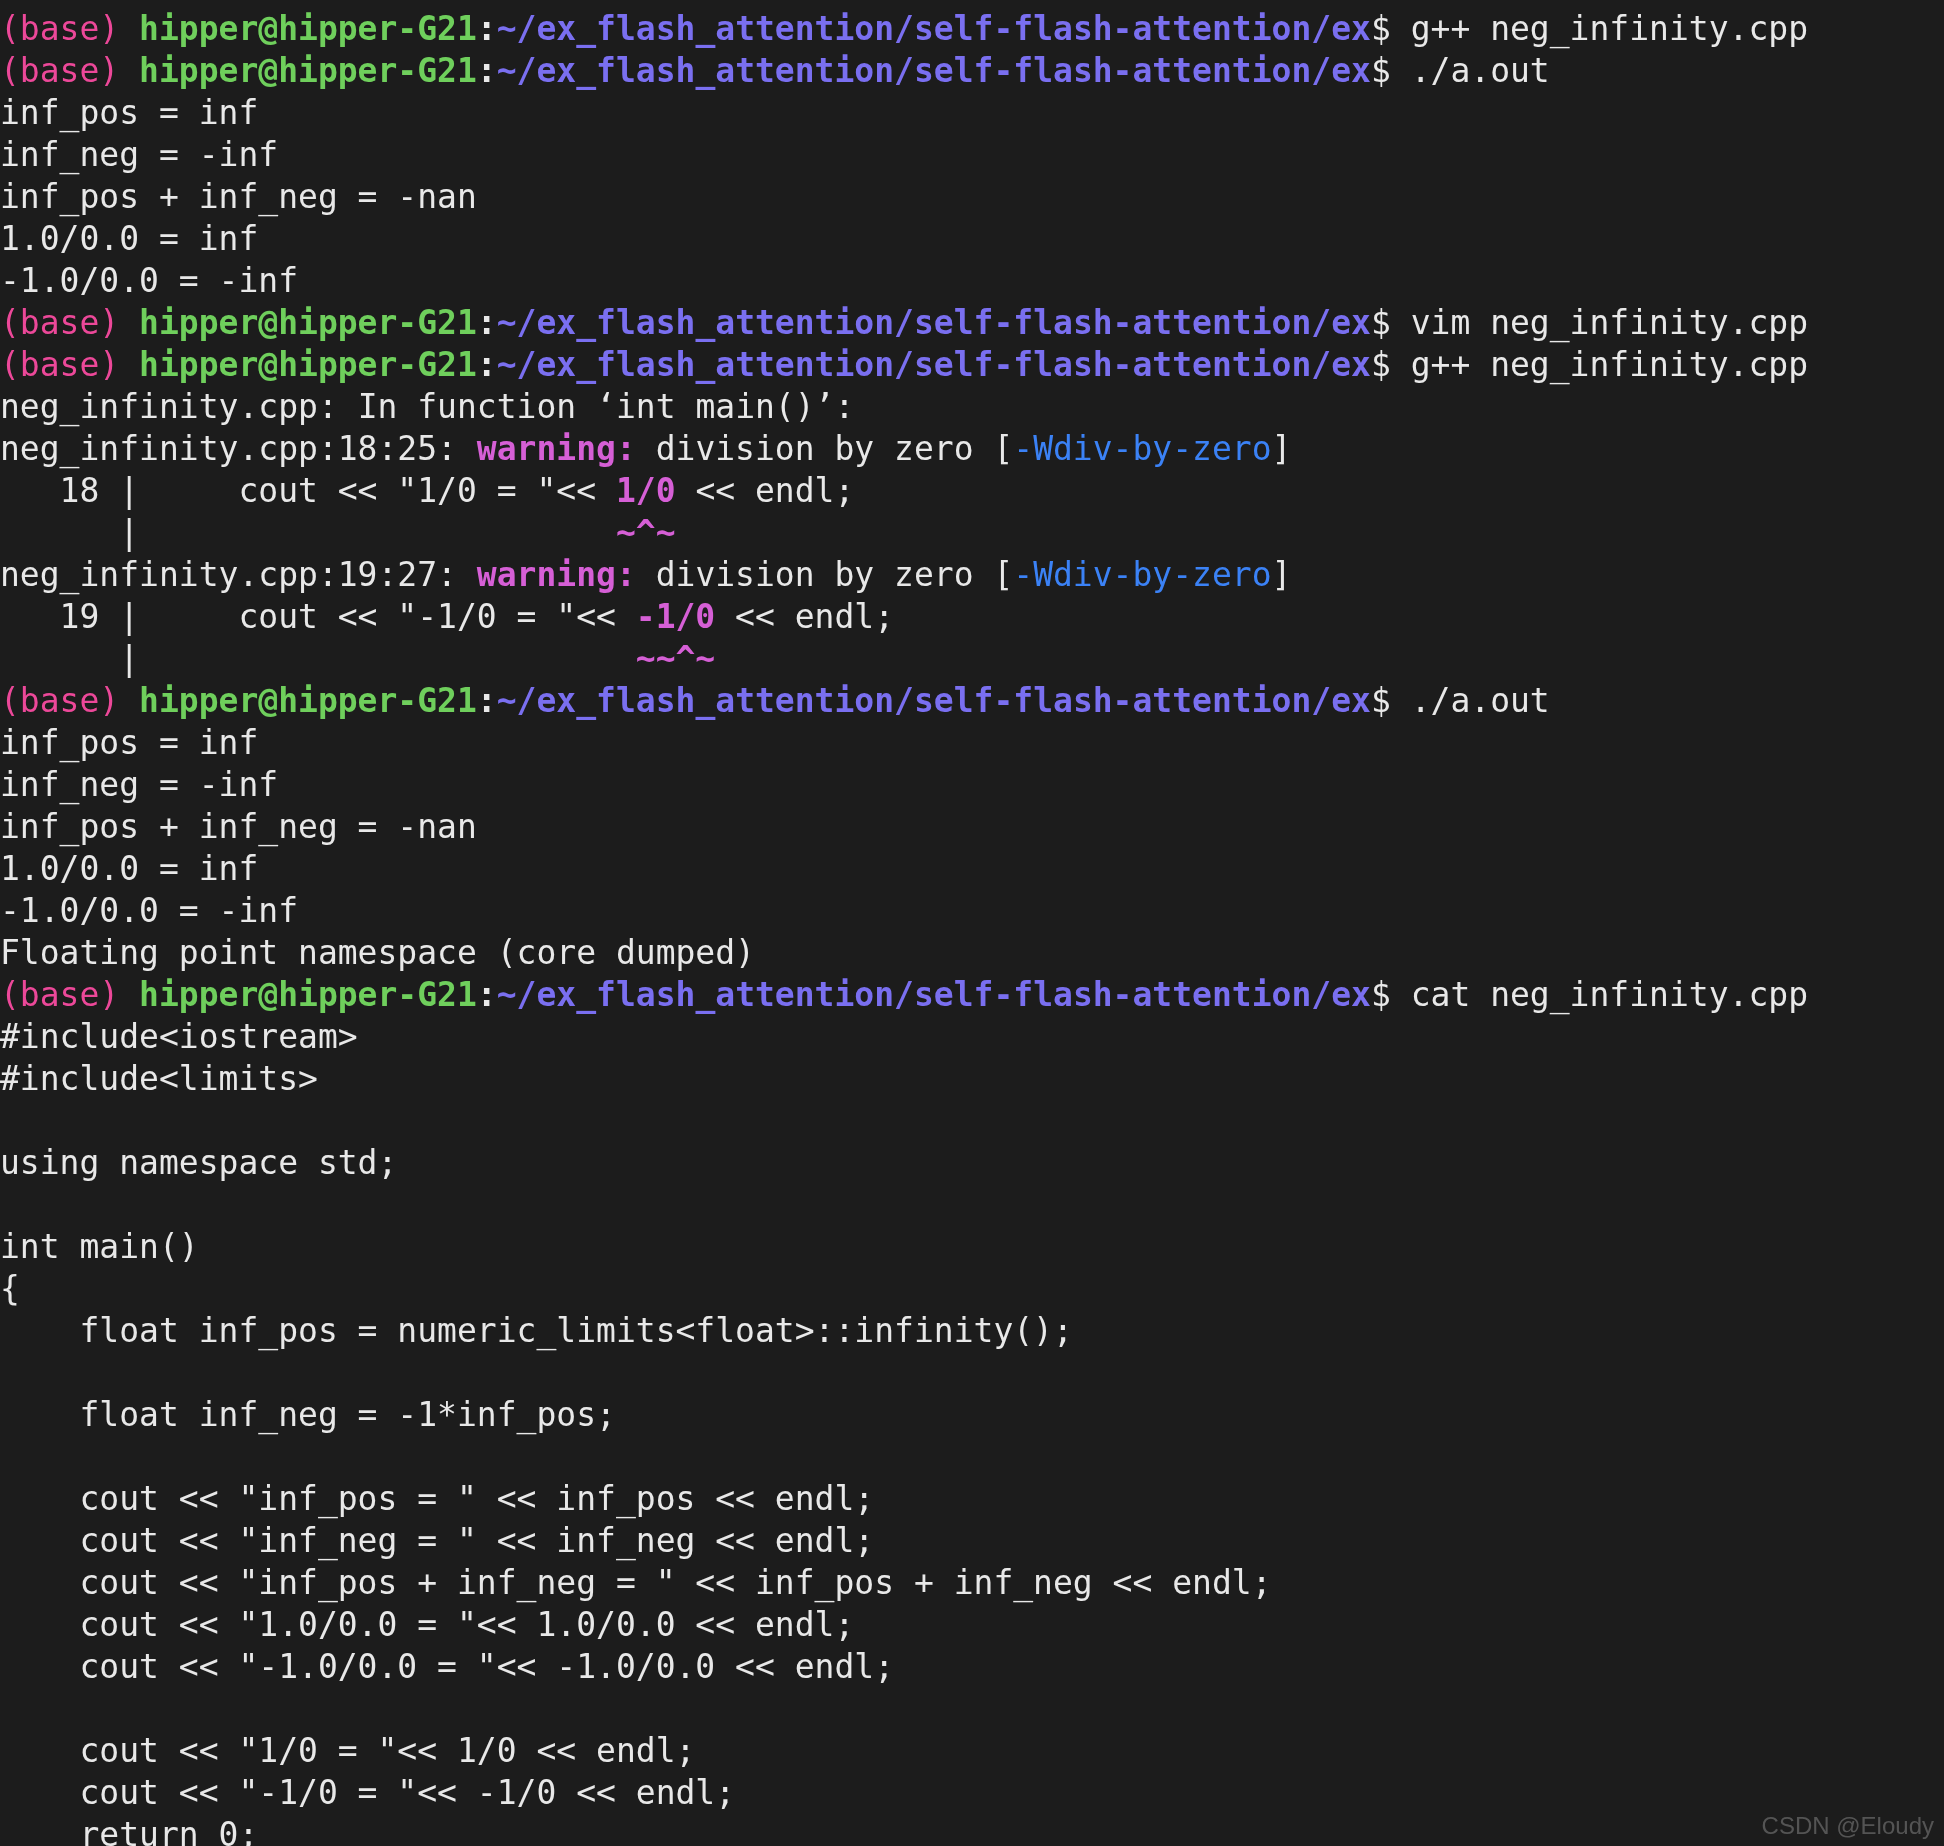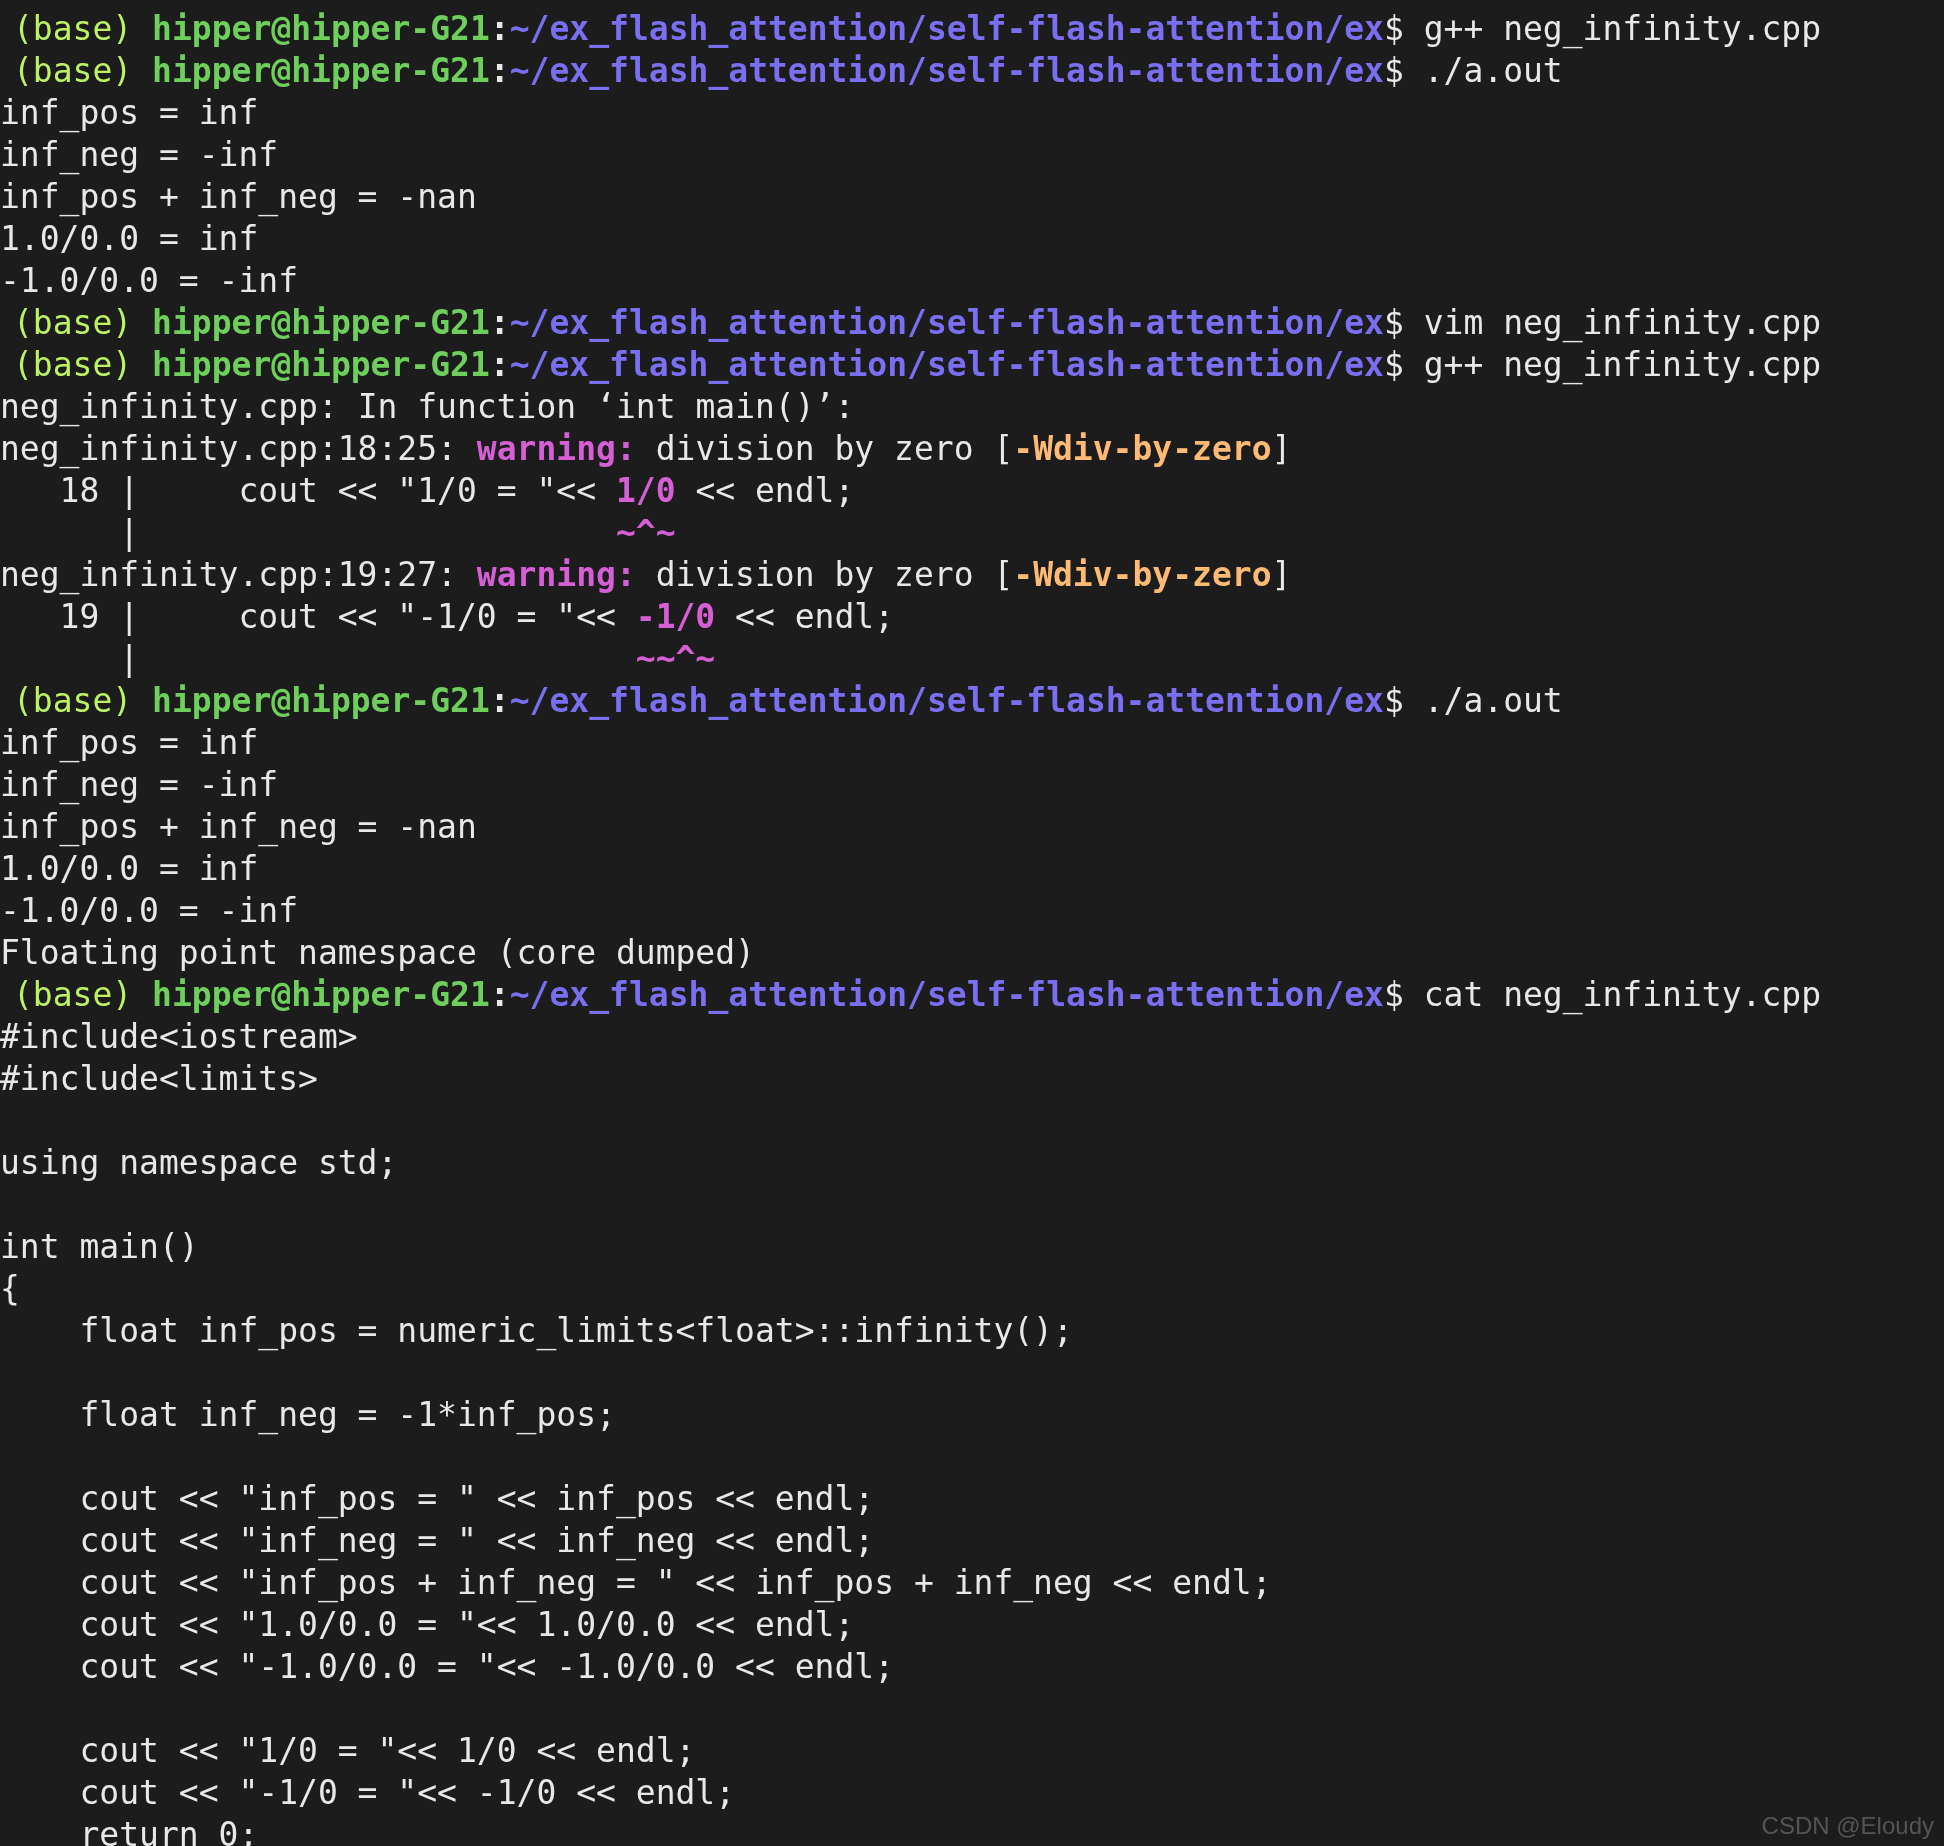--- a/index.html
+++ b/index.html
@@ -11,29 +11,29 @@
   }
   pre.terminal {
     margin: 0;
     padding: 8px 0 0 0;
     font-family: "Menlo", "Consolas", "DejaVu Sans Mono", monospace;
     font-size: 33px;
     line-height: 42px;
     color: #e8e8e8;
     white-space: pre;
   }
-  .base  { color: #bef264; margin-left: 13px; }
+  .base  { color: #ec4899; }
   .user  { color: #6fcf5c; font-weight: bold; }
   .colon { color: #e8e8e8; font-weight: bold; }
   .path  { color: #7a6ff0; font-weight: bold; }
   .dollar{ color: #e8e8e8; }
   .cmd   { color: #e8e8e8; }
   .bold  { color: #e8e8e8; font-weight: normal; }
   .warn  { color: #d65fd6; font-weight: bold; }
-  .flag  { color: #fdba74; font-weight: bold; }
+  .flag  { color: #3b82f6; font-weight: normal; }
   .err   { color: #d65fd6; font-weight: bold; }
   .caret { color: #d65fd6; font-weight: bold; }
   .wm {
     position: absolute;
     right: 10px;
     bottom: 6px;
     color: #7a7a7a;
     font-family: sans-serif;
     font-size: 24px;
     opacity: 0.6;

